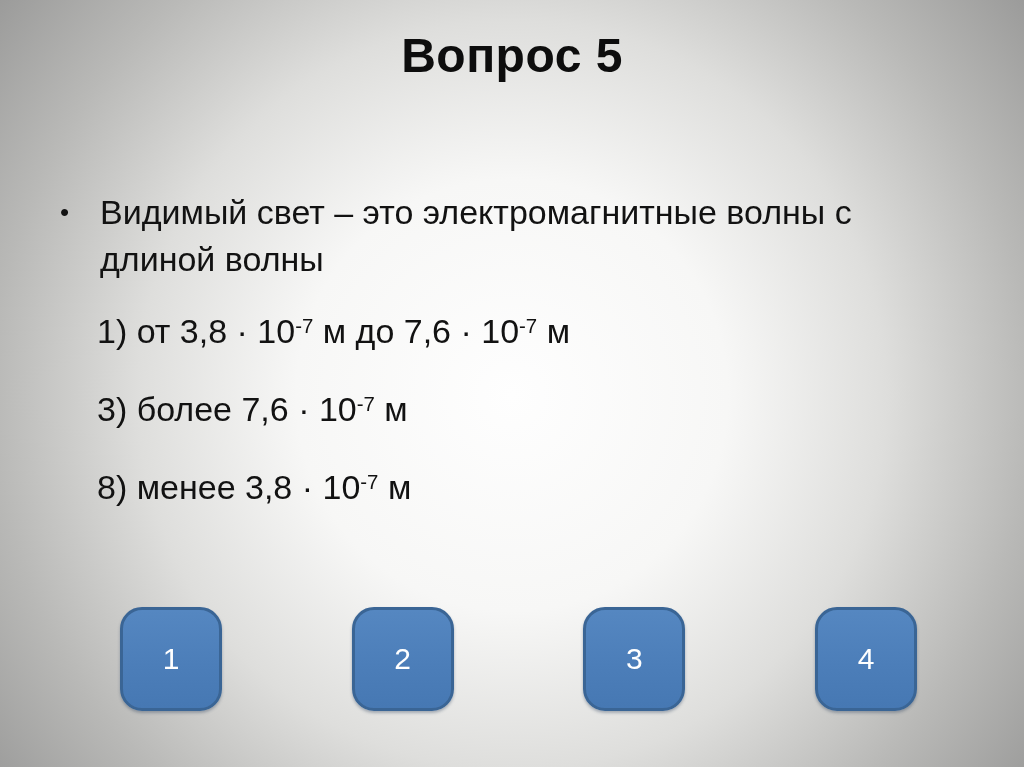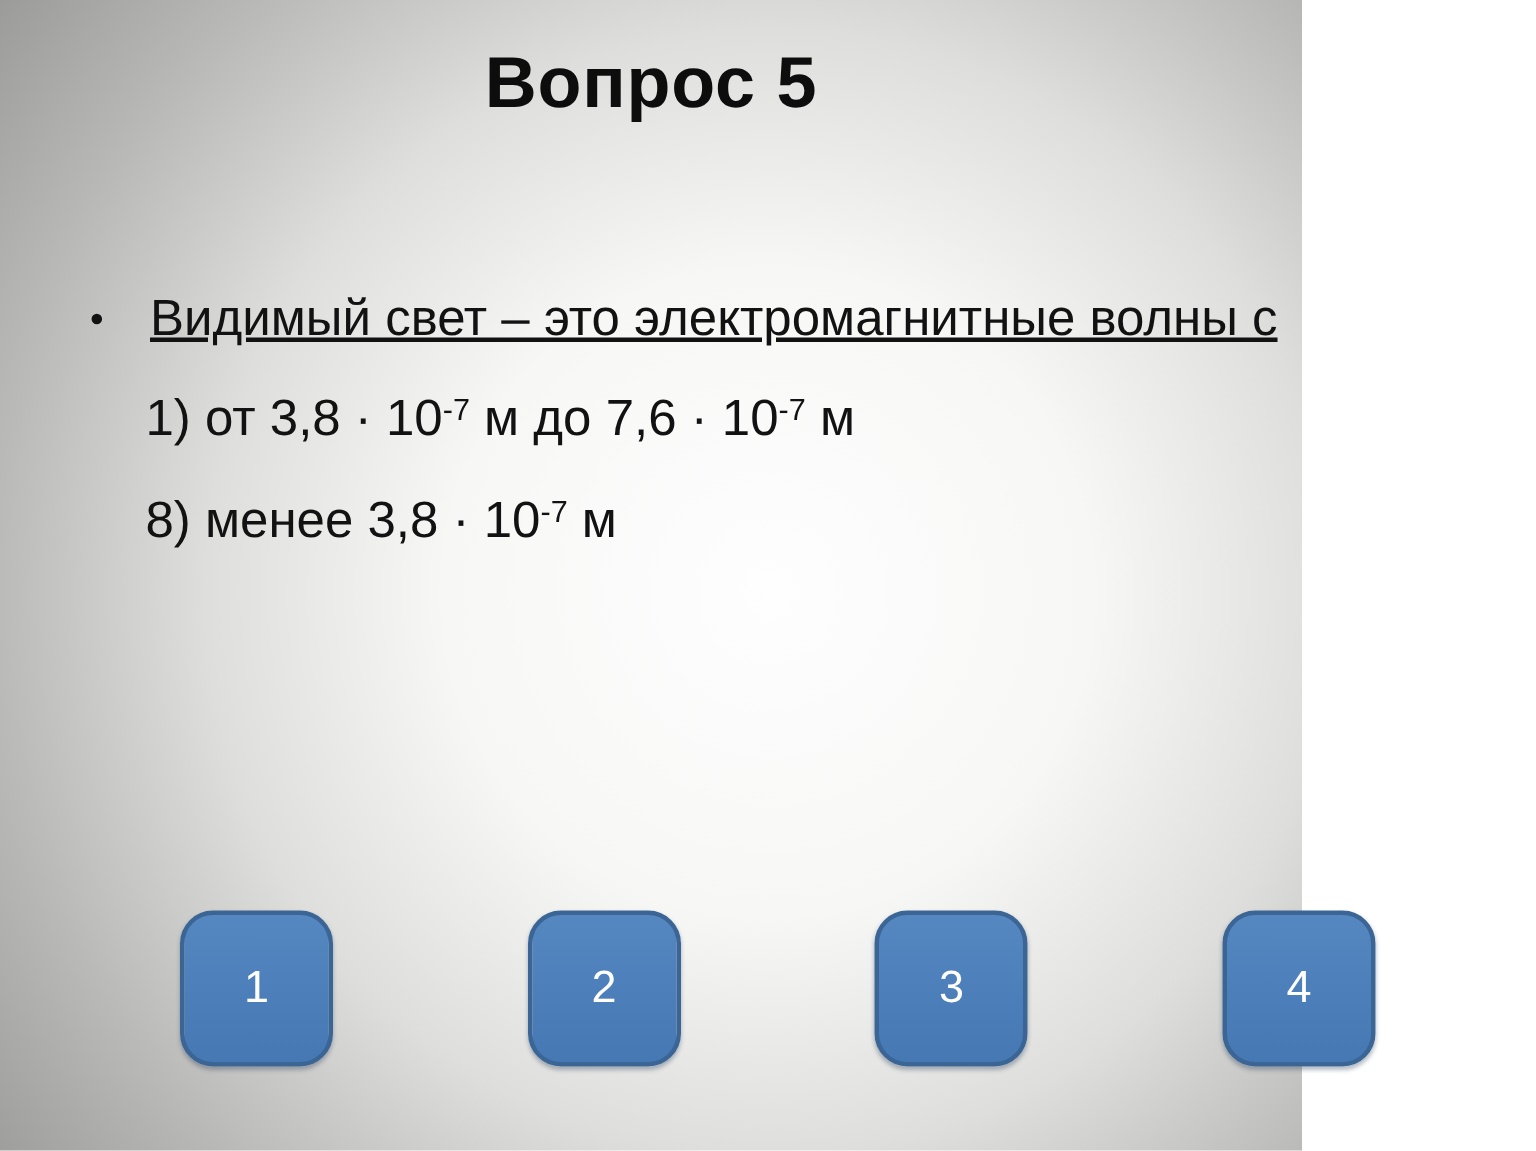--- a/index.html
+++ b/index.html
@@ -3,21 +3,21 @@
 <meta charset="utf-8">
 <style>
   html, body { margin: 0; padding: 0; }
   body {
     width: 1024px; height: 767px;
     font-family: "Liberation Sans", sans-serif;
     overflow: hidden;
   }
   .slide {
     position: relative;
-    width: 868px; height: 767px;
+    width: 1024px; height: 767px;
     background: radial-gradient(circle 720px at 512px 395px,
       #fefefe 0%, #f7f7f6 30%, #dededc 52%, #b9b9b7 72%, #9b9b9a 90%, #929295 100%);
     color: #121212;
   }
   .title {
     position: absolute;
     top: 28px; left: 0; width: 100%;
     margin: 0;
     text-align: center;
     font-size: 48px;
@@ -32,23 +32,23 @@
     font-size: 34px;
     line-height: 47px;
   }
   .bullet-row { display: flex; align-items: flex-start; }
   .bullet {
     width: 40px;
     flex: 0 0 40px;
     font-size: 26px;
     line-height: 47px;
   }
-  .question-lines { flex: 1; text-decoration: underline; }
+  .question-lines { flex: 1; }
   .options { margin-top: 11px; padding-left: 37px; }
-  .option { line-height: 39px; margin-top: 24px; white-space: nowrap; }
+  .option { line-height: 49px; margin-top: 24px; white-space: nowrap; }
   .sup {
     font-size: 60%;
     position: relative;
     top: -0.5em;
     letter-spacing: 0;
   }
   .buttons {
     position: absolute;
     left: 120px; top: 607px;
     width: 797px;
@@ -74,25 +74,27 @@
 
 <div class="slide">
 
   <h1 class="title">Вопрос 5</h1>
 
   <div class="content">
     <div class="bullet-row">
       <span class="bullet">•</span>
       <div class="question-lines">
         <div>Видимый свет – это электромагнитные волны с</div>
+        <div>длиной волны</div>
       </div>
     </div>
 
     <div class="options">
       <div class="option"><span>1) от 3,8 · 10</span><span class="sup">-7</span><span> м до 7,6 · 10</span><span class="sup">-7</span><span> м</span></div>
+      <div class="option"><span>3) более 7,6 · 10</span><span class="sup">-7</span><span> м</span></div>
       <div class="option"><span>8) менее 3,8 · 10</span><span class="sup">-7</span><span> м</span></div>
     </div>
   </div>
 
   <div class="buttons">
     <button class="answer-btn">1</button>
     <button class="answer-btn">2</button>
     <button class="answer-btn">3</button>
     <button class="answer-btn">4</button>
   </div>

